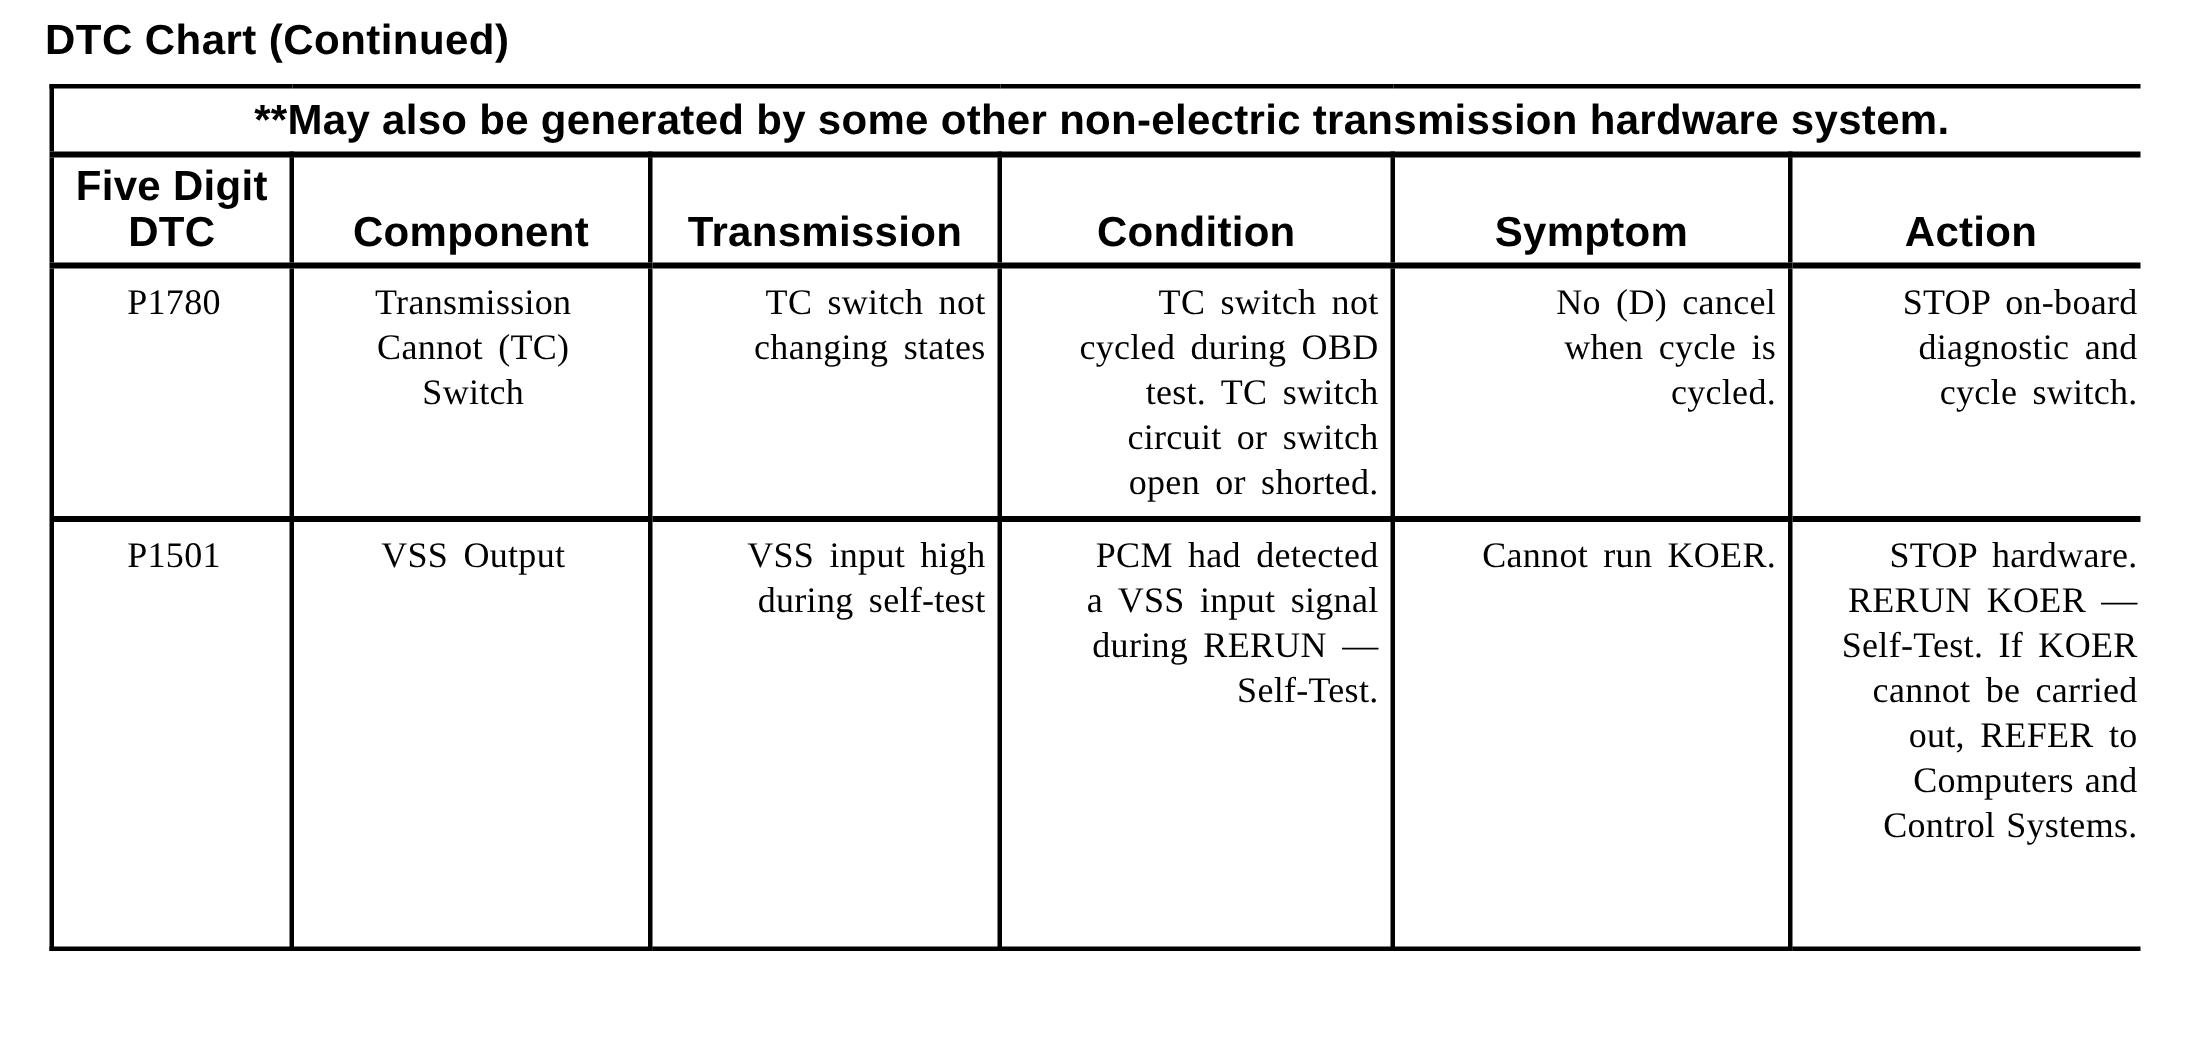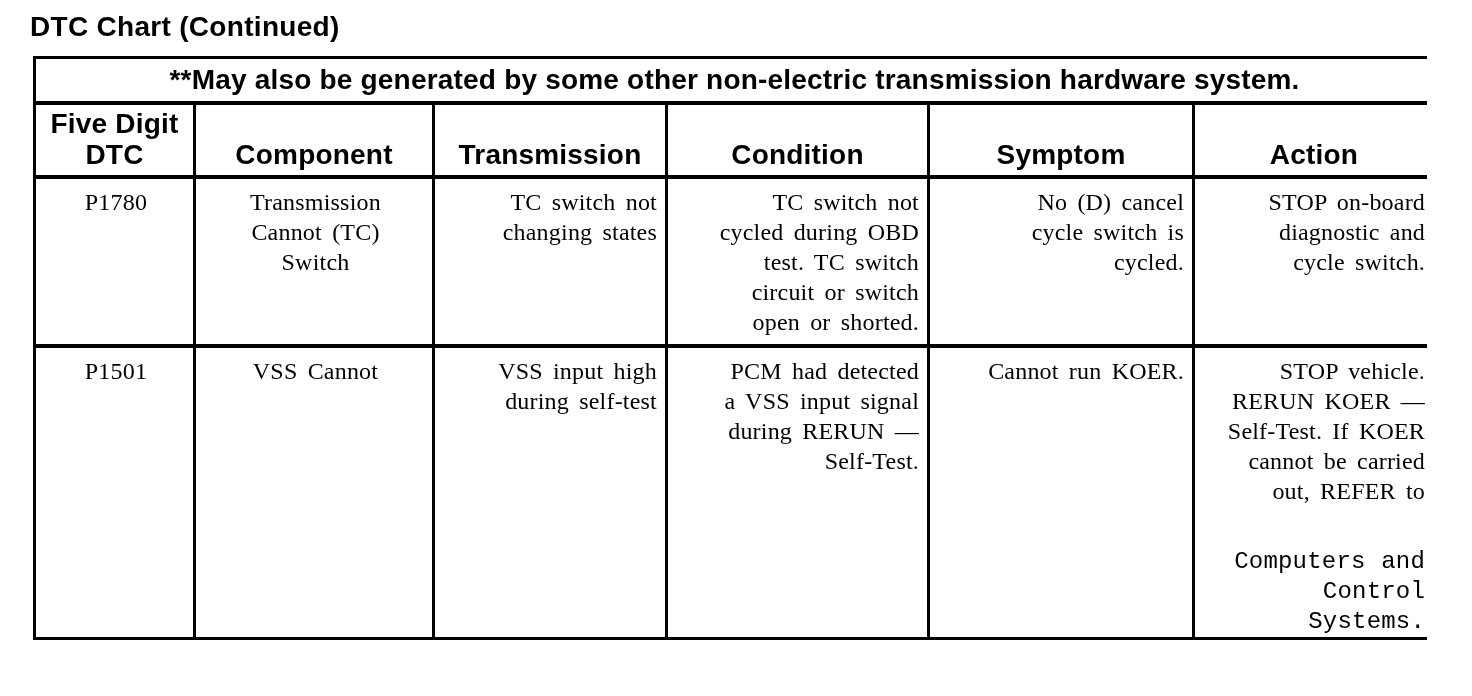--- a/index.html
+++ b/index.html
@@ -74,24 +74,23 @@
     word-spacing: 4px;
     letter-spacing: 0.2px;
   }
   tr.body-row.r1 { height: 169px; }
   tr.body-row.r1 td { border-bottom-width: 4px; }
   tr.body-row.r2 { height: 287px; }
   td.c-center { text-align: center; padding-left: 4px; padding-right: 4px; }
   td.c-left   { text-align: right; }
   .ref {
     display: block;
-    font-family: Liberation Mono, monospace;
+    font-family: Liberation Serif, serif;
     word-spacing: 1px;
     letter-spacing: 0.2px;
-    margin-top: 41px;
   }
 </style>
 </head>
 <body>
 
 <div class="page">
   <h1 class="title">DTC Chart (Continued)</h1>
 
   <table class="dtc">
     <colgroup>
@@ -123,38 +122,38 @@
 Cannot (TC)
 Switch</td>
         <td class="c-left">TC switch not
 changing states</td>
         <td class="c-left">TC switch not
 cycled during OBD
 test. TC switch
 circuit or switch
 open or shorted.</td>
         <td class="c-left">No (D) cancel
-cycle switch is
+when cycle is
 cycled.</td>
         <td class="c-left"><span>STOP on-board
 diagnostic and
 cycle switch.</span><span class="ref"></span></td>
       </tr>
 
       <tr class="body-row r2">
         <td class="c-center">P1501</td>
-        <td class="c-center">VSS Cannot</td>
+        <td class="c-center">VSS Output</td>
         <td class="c-left">VSS input high
 during self-test</td>
         <td class="c-left">PCM had detected
 a VSS input signal
 during RERUN —
 Self-Test.</td>
         <td class="c-left">Cannot run KOER.</td>
-        <td class="c-left"><span>STOP vehicle.
+        <td class="c-left"><span>STOP hardware.
 RERUN KOER —
 Self-Test. If KOER
 cannot be carried
 out, REFER to</span><span class="ref">Computers and
 Control Systems.</span></td>
       </tr>
     </tbody>
   </table>
 </div>
 

